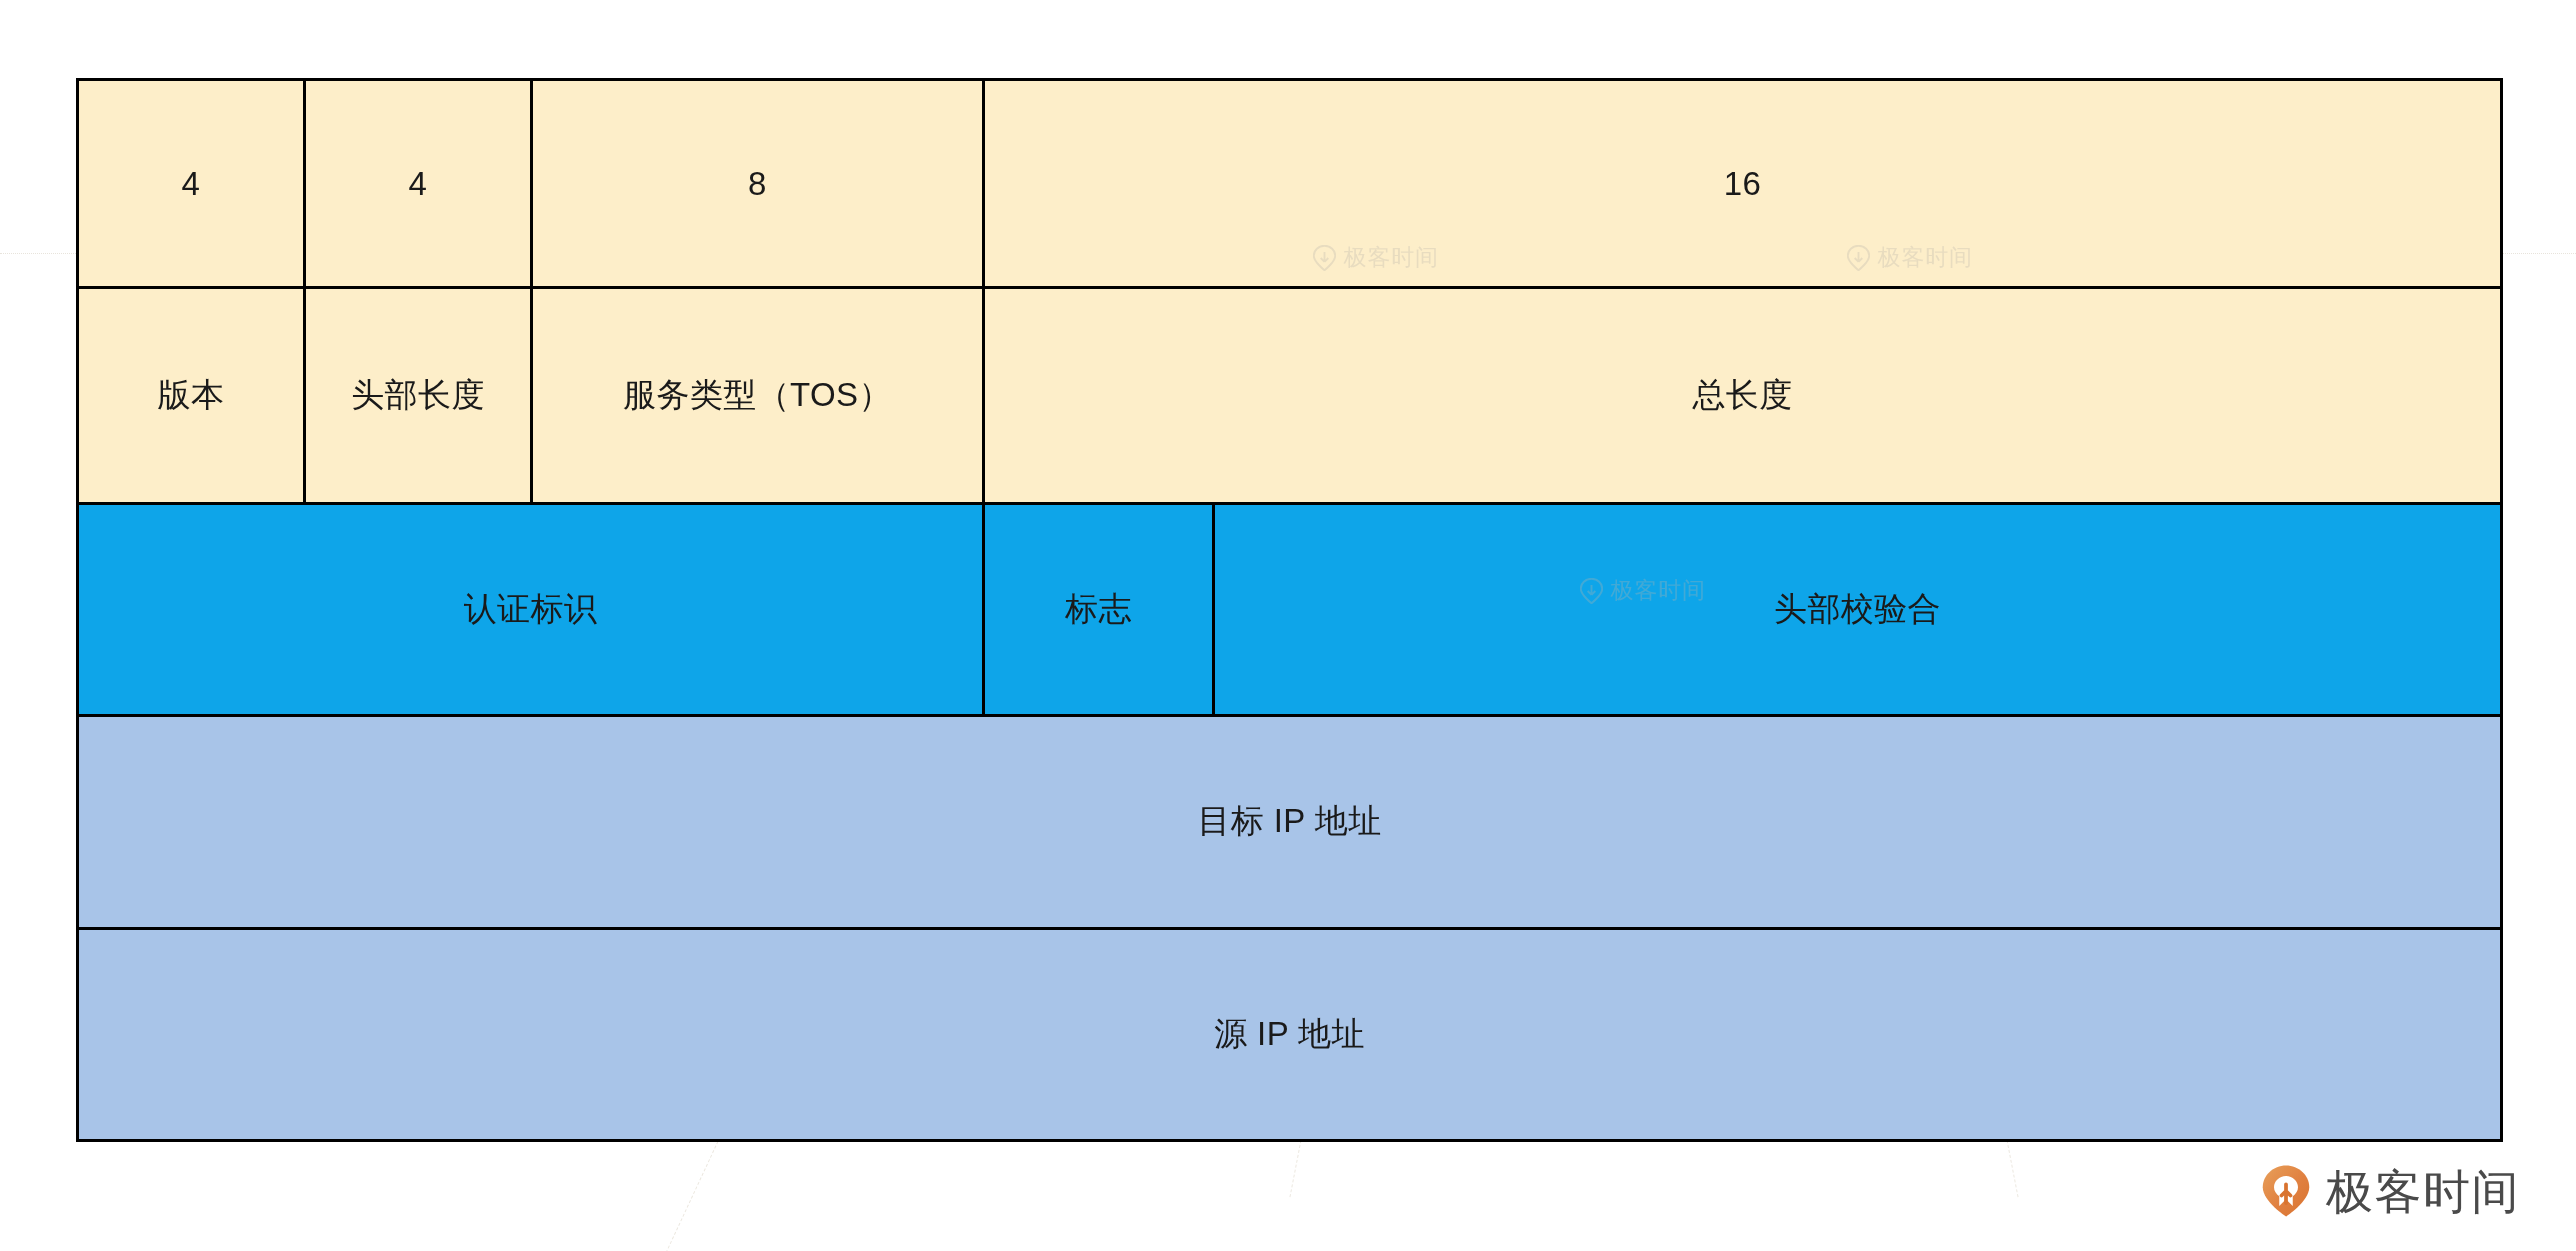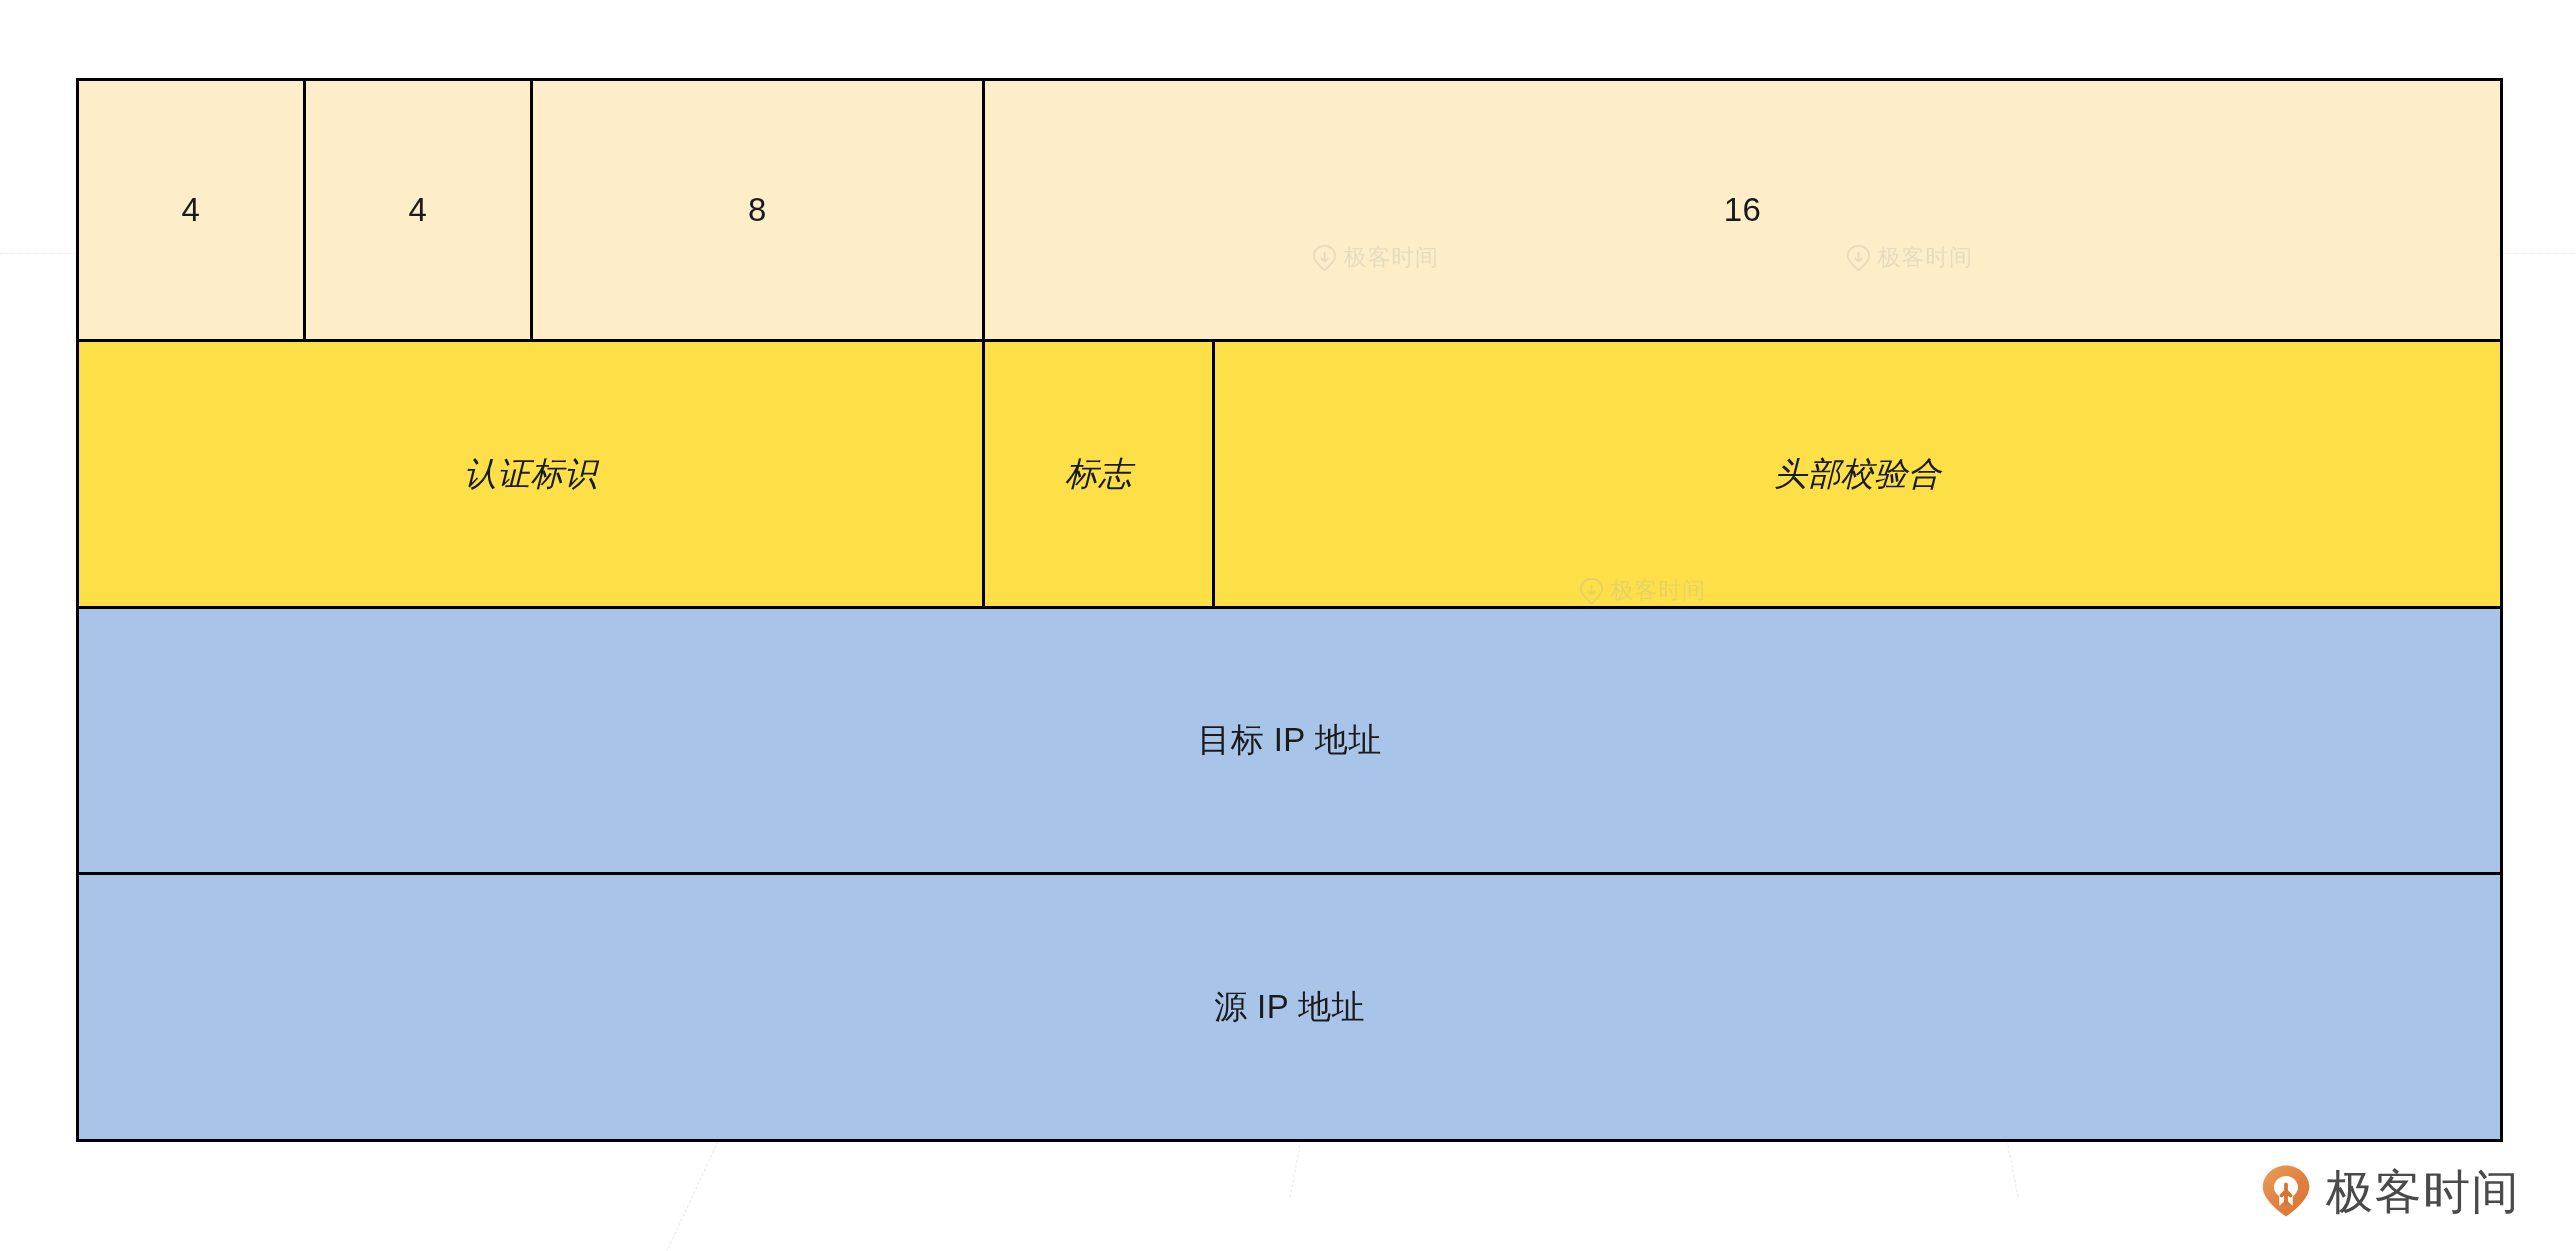--- a/index.html
+++ b/index.html
@@ -47,21 +47,21 @@
     text-align: center;
     vertical-align: middle;
     font-size: 33px;
     color: #1a1a1a;
     font-weight: 400;
     letter-spacing: 0.4px;
     padding: 0;
   }
   .row-bits td    { height: 148px; background: #fdeec9; }
   .row-names td   { height: 153px; background: #fdeec9; }
-  .row-white td   { height: 151px; background: #fde047; font-style: italic; }
+  .row-white td   { height: 151px; background: #0ea5e9; }
   .row-blue td    { height: 151px; background: #a8c4e8; }
 
   
   .wm {
     position: absolute;
     display: flex;
     align-items: center;
     gap: 7.6px;
     opacity: 0.30;
     pointer-events: none;
@@ -115,20 +115,26 @@
     <col style="width:230px;">
     <col style="width:1288px;">
   </colgroup>
   <tbody>
     <tr class="row-bits">
       <td>4</td>
       <td>4</td>
       <td>8</td>
       <td colspan="2">16</td>
     </tr>
+    <tr class="row-names">
+      <td>版本</td>
+      <td>头部长度</td>
+      <td>服务类型（TOS）</td>
+      <td colspan="2">总长度</td>
+    </tr>
     <tr class="row-white">
       <td colspan="3">认证标识</td>
       <td>标志</td>
       <td>头部校验合</td>
     </tr>
     <tr class="row-blue">
       <td colspan="5">目标 IP 地址</td>
     </tr>
     <tr class="row-blue">
       <td colspan="5">源 IP 地址</td>

